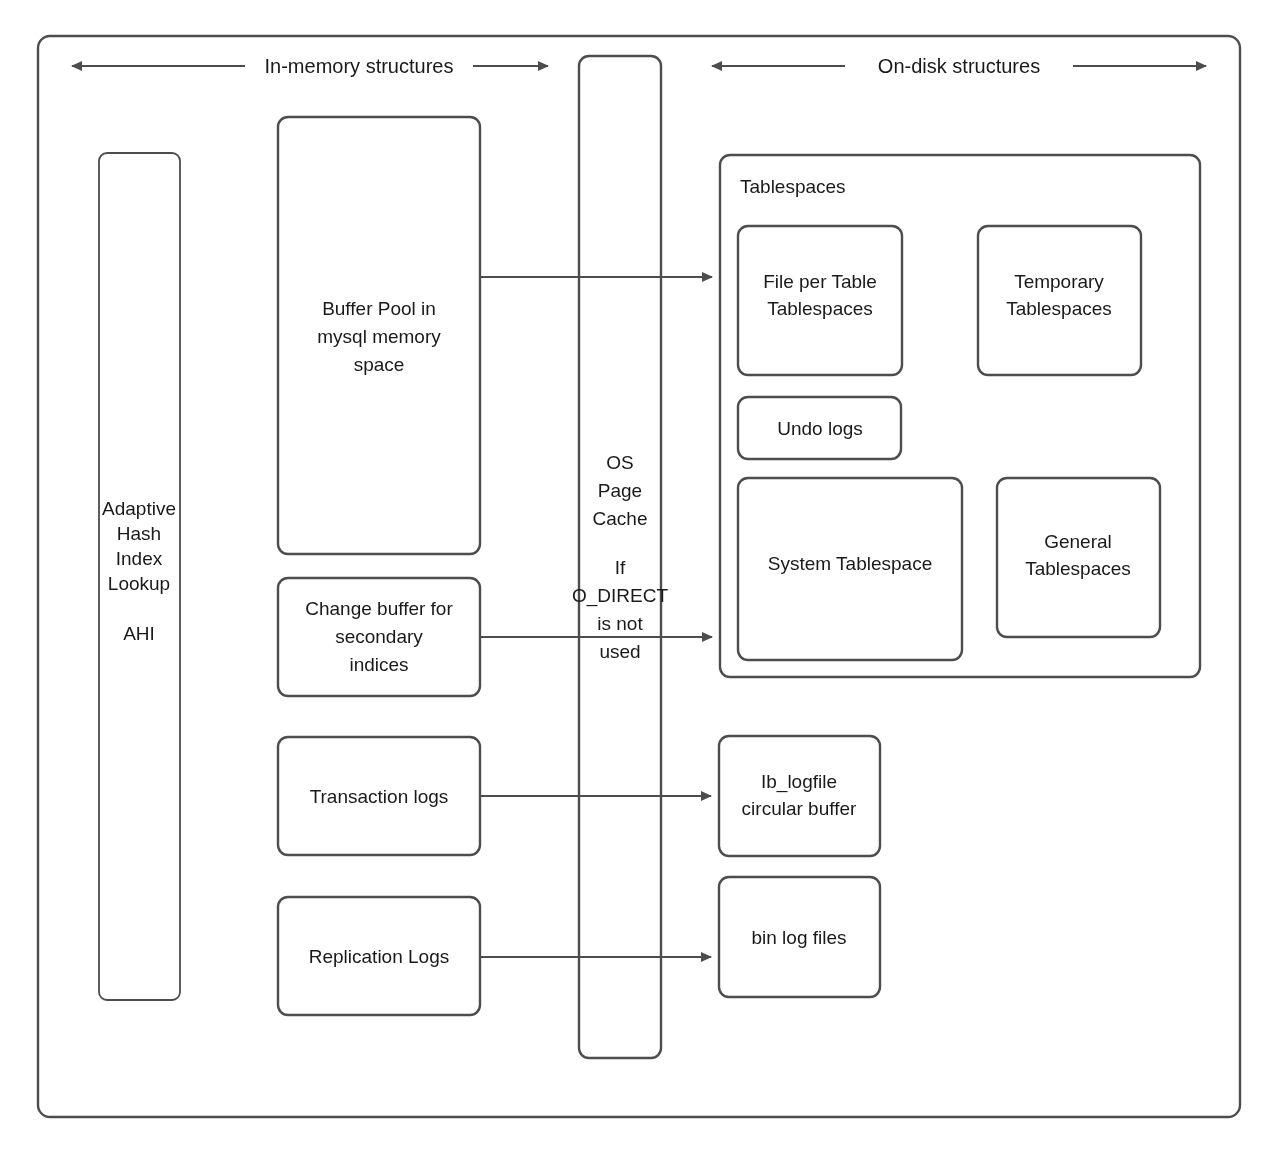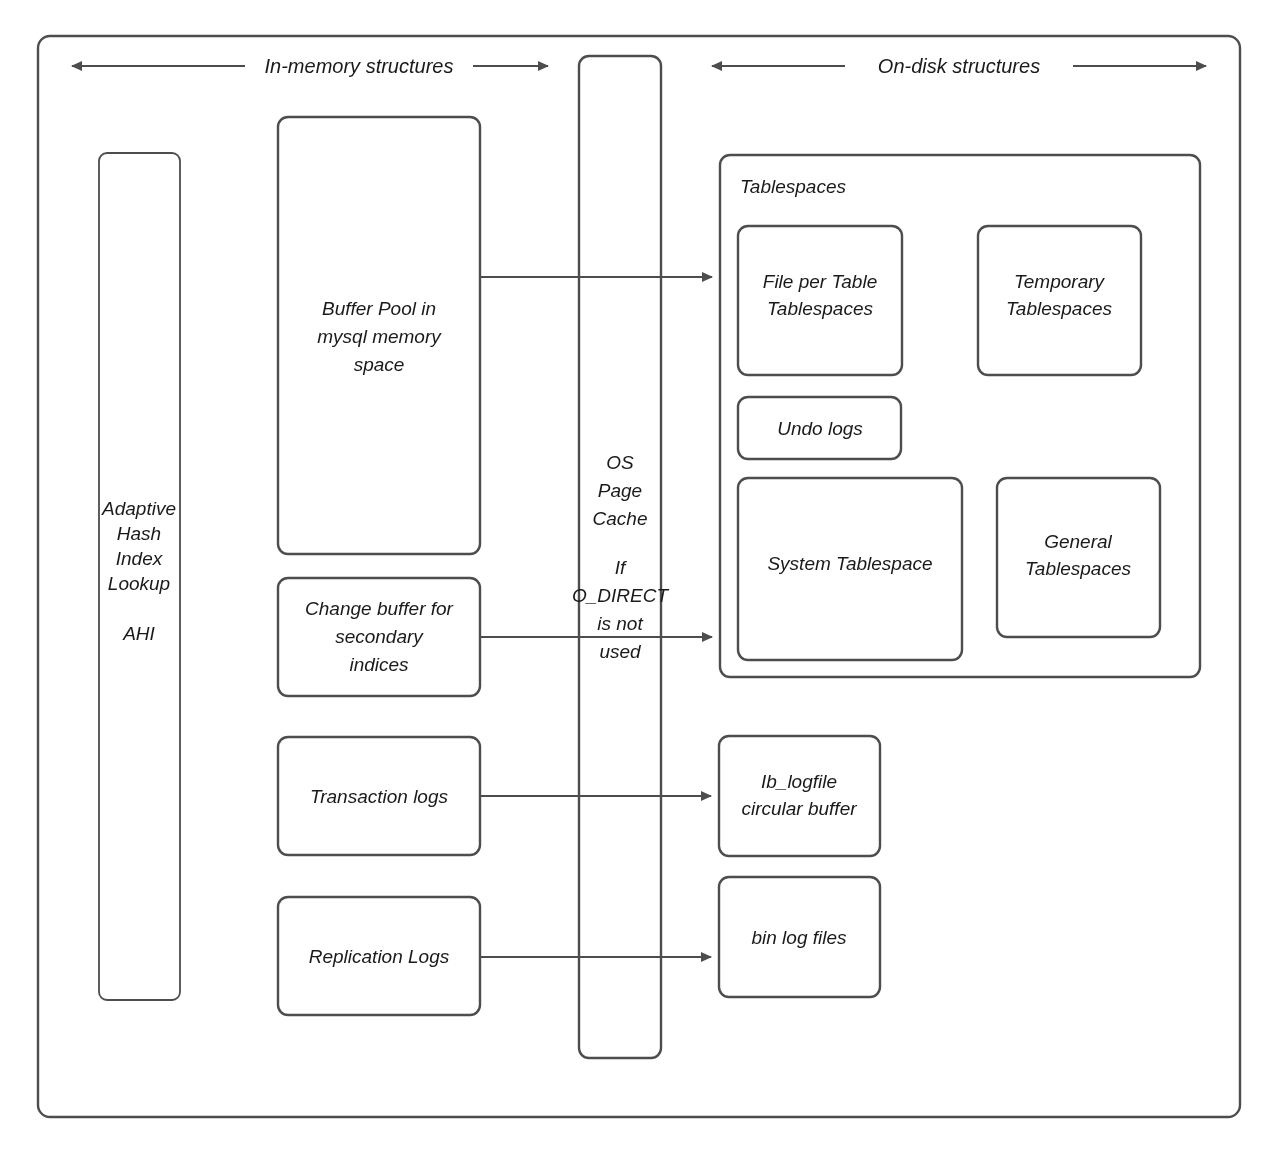--- a/index.html
+++ b/index.html
@@ -10,21 +10,20 @@
   body {
     width: 1280px;
     height: 1160px;
     font-family: "Liberation Sans", sans-serif;
     overflow: hidden;
   }
   #diagram-root {
     position: relative;
     width: 1072px;
     height: 1160px;
-    font-style: italic;
   }
   svg.diagram {
     display: block;
     width: 1280px;
     height: 1160px;
   }
   .box-shape {
     fill: #ffffff;
     stroke: #4d4d4d;
     stroke-width: 2.4;

